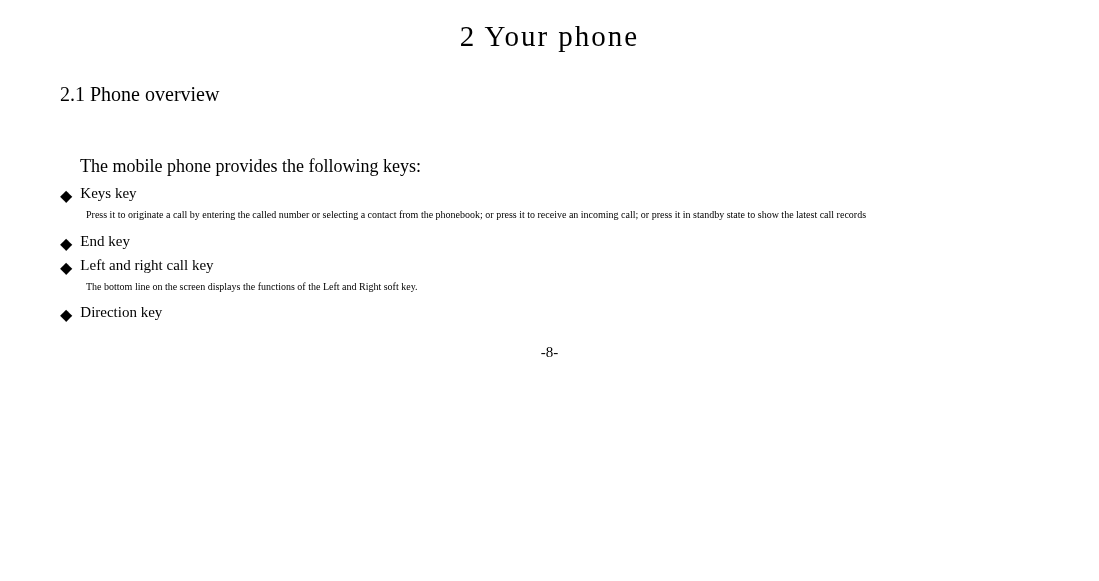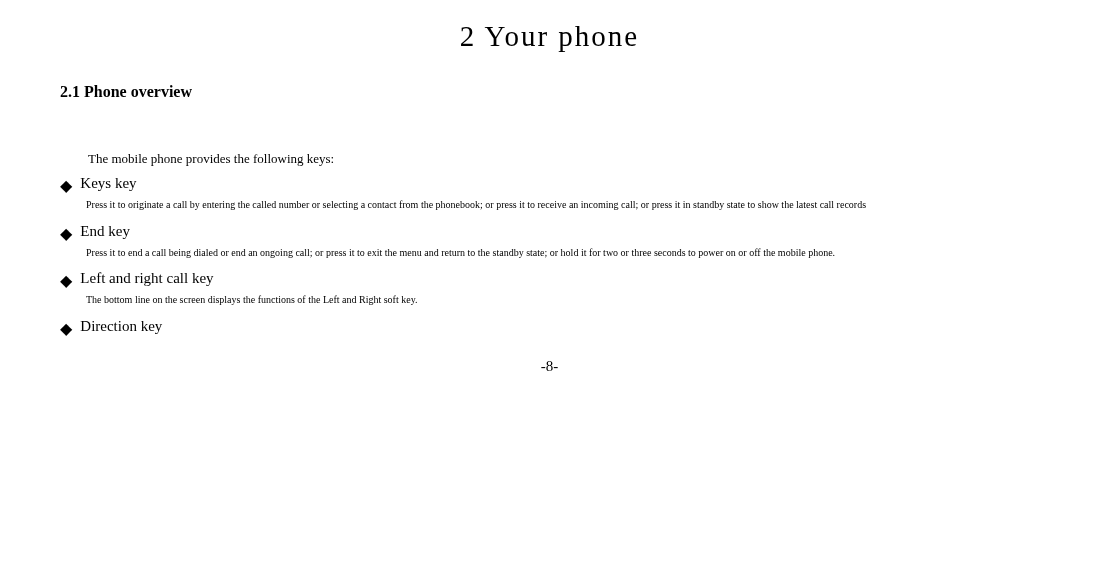--- a/index.html
+++ b/index.html
@@ -20,37 +20,37 @@
 
     .page-title {
       text-align: center;
       font-size: 29px;
       font-weight: normal;
       margin-bottom: 30px;
       letter-spacing: 2px;
     }
 
     .section-heading {
-      font-size: 16px;
-      font-weight: bold;
+      font-size: 20px;
+      font-weight: normal;
       margin-bottom: 8px;
     }
 
     .section-2-1 {
       margin-bottom: 50px;
     }
 
     .section-2-2 {
       margin-bottom: 16px;
     }
 
     .intro-text {
-      margin-left: 28px;
+      margin-left: 20px;
       margin-bottom: 8px;
-      font-size: 13px;
+      font-size: 18px;
     }
 
     .bullet-item {
       margin-bottom: 4px;
     }
 
     .bullet-row {
       display: flex;
       align-items: flex-start;
       margin-bottom: 2px;
@@ -103,21 +103,20 @@
         <span class="bullet-label">Keys key</span>
       </div>
       <div class="bullet-desc">Press it to originate a call by entering the called number or selecting a contact from the phonebook; or press it to receive an incoming call; or press it in standby state to show the latest call records</div>
     </div>
 
     <div class="bullet-item">
       <div class="bullet-row">
         <span class="bullet-diamond">◆</span>
         <span class="bullet-label">End key</span>
       </div>
-      <div class="bullet-desc">Press it to end a call being dialed or end an ongoing call; or press it to exit the menu and return to the standby state; or hold it for two or three seconds to power on or off the mobile phone.</div>
     </div>
 
     <div class="bullet-item">
       <div class="bullet-row">
         <span class="bullet-diamond">◆</span>
         <span class="bullet-label">Left and right call key</span>
       </div>
       <div class="bullet-desc">The bottom line on the screen displays the functions of the Left and Right soft key.</div>
     </div>
 

